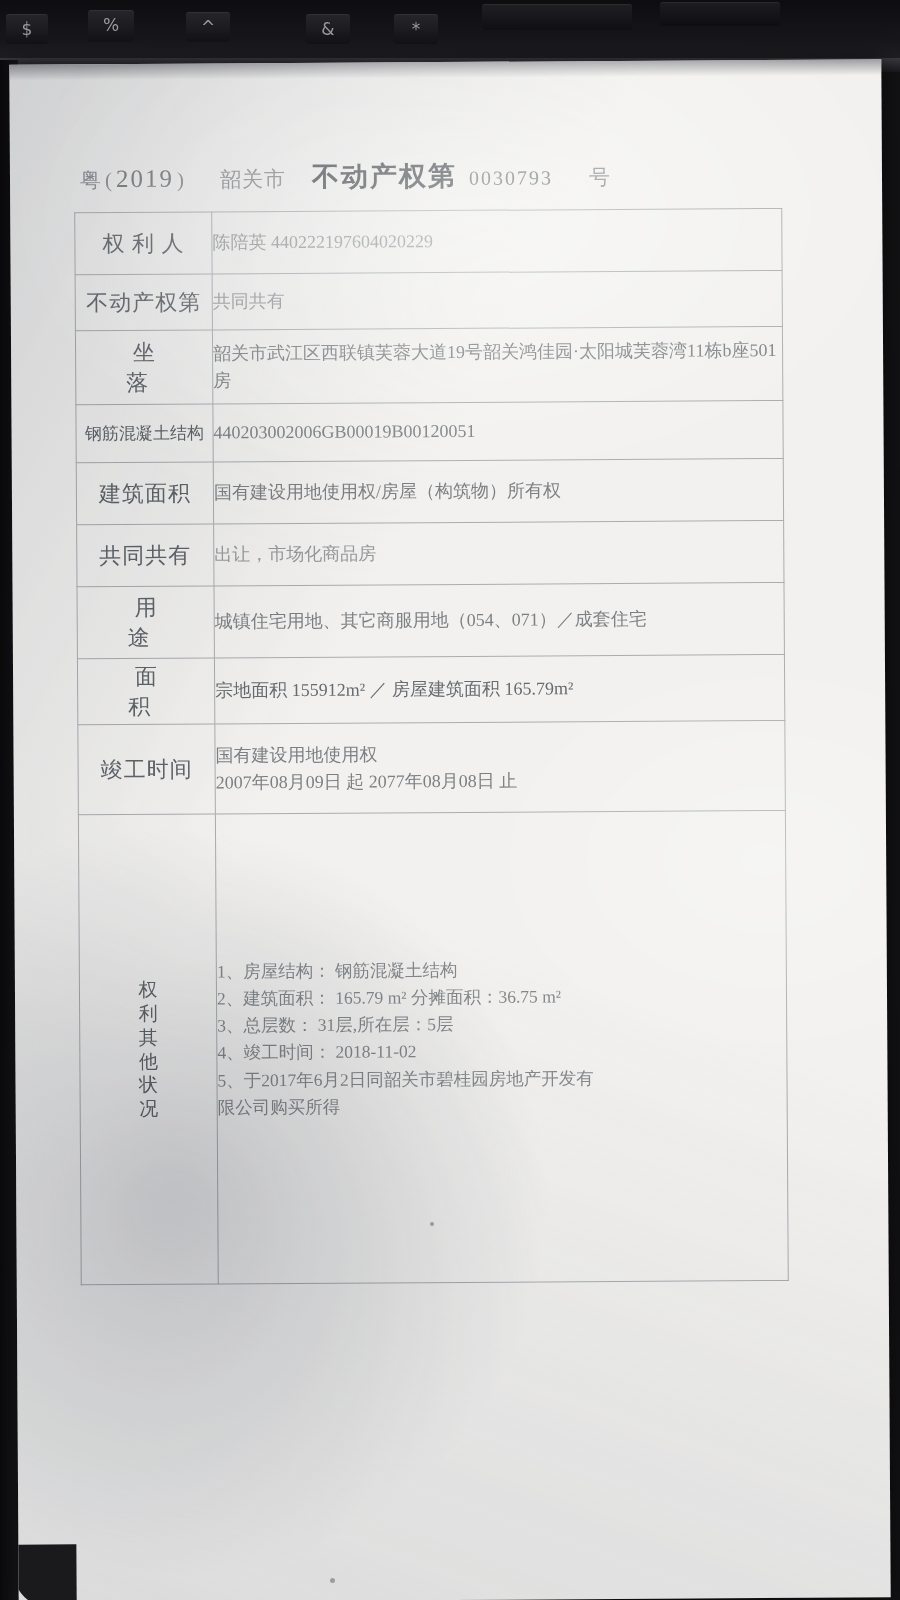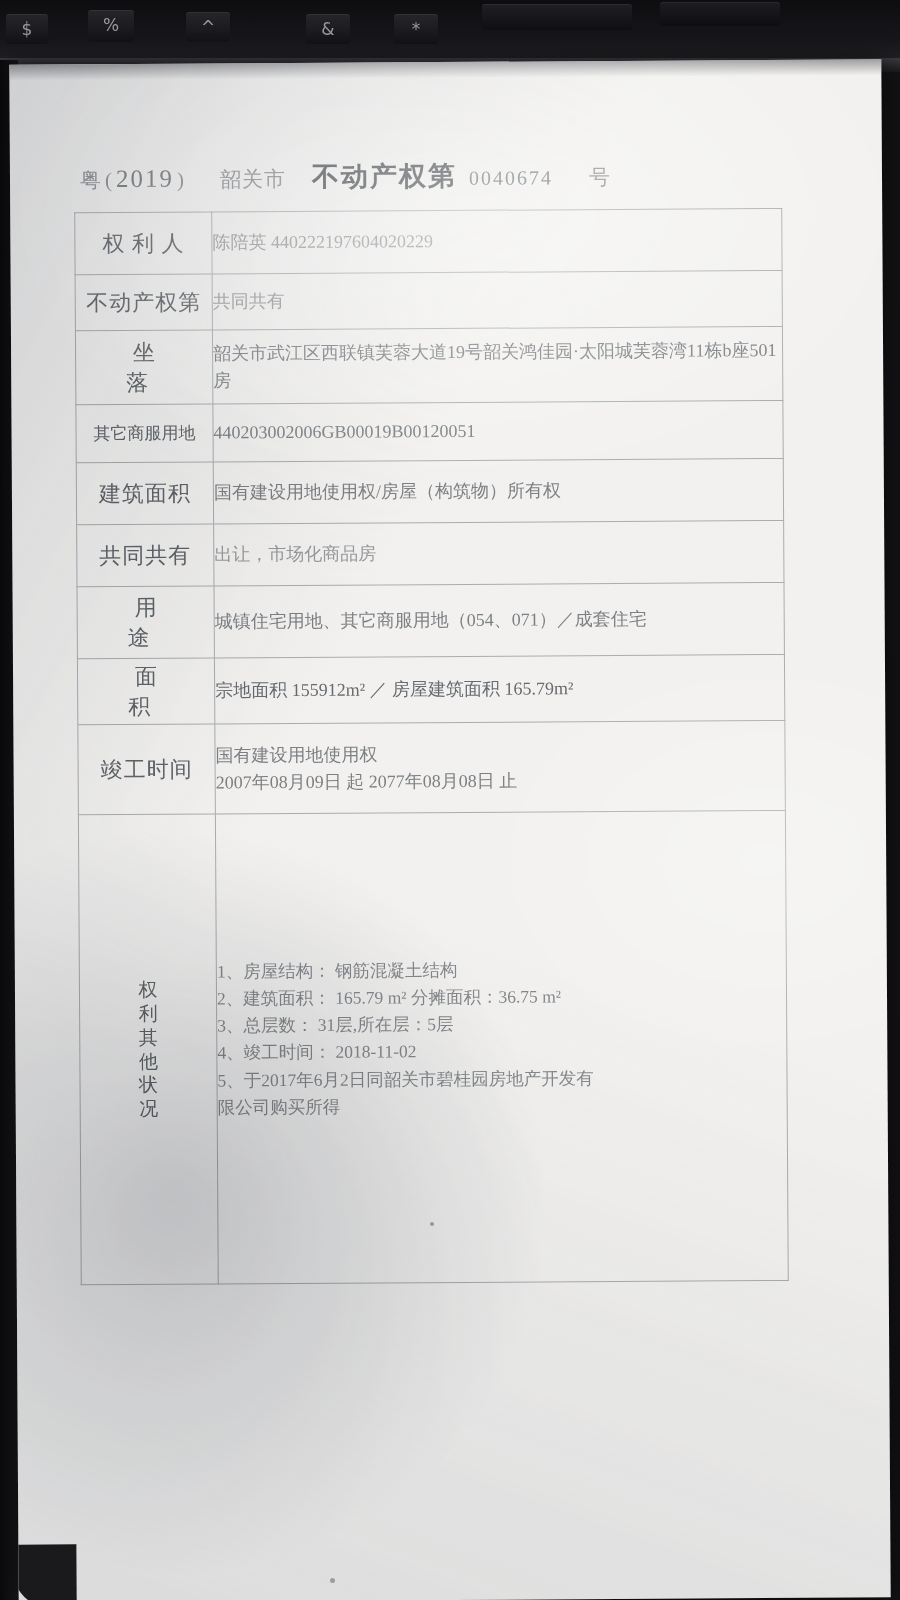--- a/index.html
+++ b/index.html
@@ -253,40 +253,40 @@
 
     <div id="doc">
 
       <div id="title-row">
         <span class="t-prov dim-soft">粤</span>
         <span class="t-paren dim-soft">(</span>
         <span class="t-year dim-strong">2019</span>
         <span class="t-paren dim-soft">)</span>
         <span class="t-city dim-soft">韶关市</span>
         <span class="t-main">不动产权第</span>
-        <span class="t-no dim-strong">0040674</span>
+        <span class="t-no dim-strong">0030793</span>
         <span class="t-hao dim-soft">号</span>
       </div>
 
       <table id="cert">
         <tbody>
           <tr class="r-h1">
             <td class="label">权 利 人</td>
             <td class="value dim-faint">陈陪英  440222197604020229</td>
           </tr>
           <tr class="r-h2">
             <td class="label">不动产权第</td>
             <td class="value dim-faint">共同共有</td>
           </tr>
           <tr class="r-h3">
             <td class="label spread">坐　　落</td>
             <td class="value dim-soft">韶关市武江区西联镇芙蓉大道19号韶关鸿佳园·太阳城芙蓉湾11栋b座501房</td>
           </tr>
           <tr class="r-h4">
-            <td class="label" style="font-size:17px;letter-spacing:0;">其它商服用地</td>
+            <td class="label" style="font-size:17px;letter-spacing:0;">钢筋混凝土结构</td>
             <td class="value dim-soft">440203002006GB00019B00120051</td>
           </tr>
           <tr class="r-h5">
             <td class="label">建筑面积</td>
             <td class="value dim-soft">国有建设用地使用权/房屋（构筑物）所有权</td>
           </tr>
           <tr class="r-h6">
             <td class="label">共同共有</td>
             <td class="value dim-faint">出让，市场化商品房</td>
           </tr>

